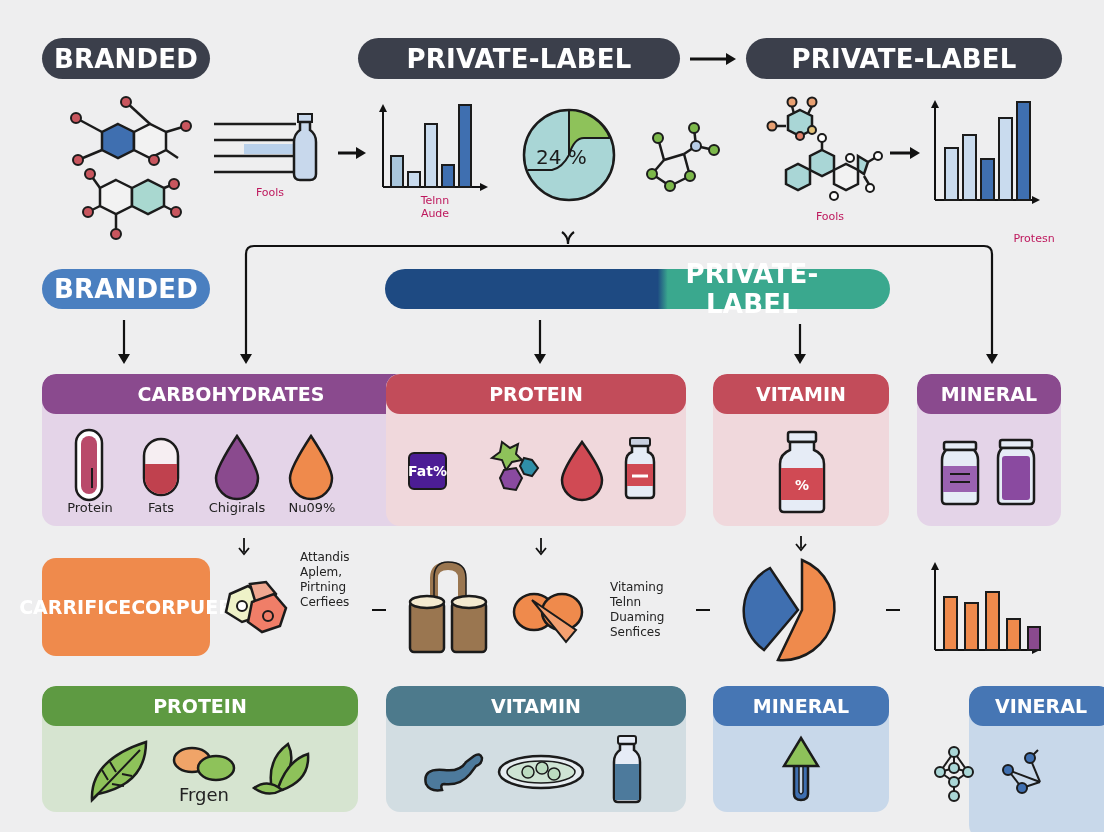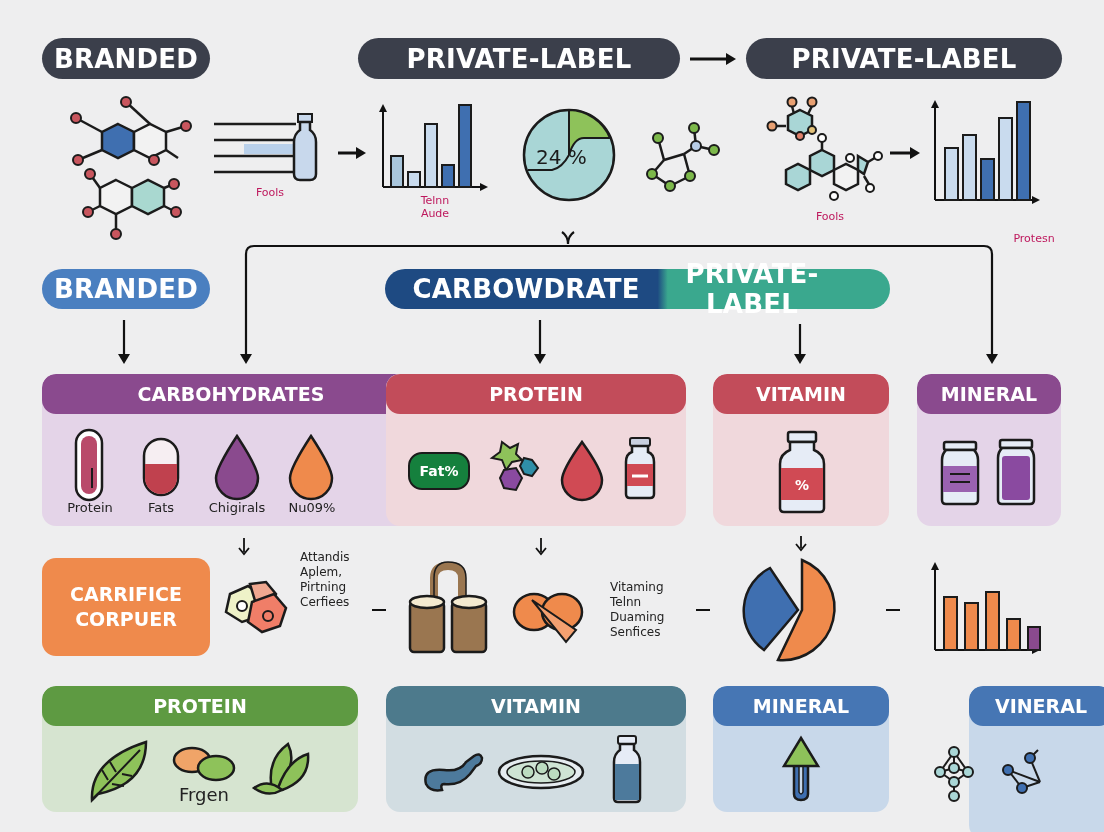--- a/index.html
+++ b/index.html
@@ -200,21 +200,20 @@
     <polygon points="534,354 540,364 546,354"></polygon>
     <polygon points="794,354 800,364 806,354"></polygon>
     <polygon points="986,354 992,364 998,354"></polygon>
   </g>
 </svg>
 
 <div class="pill" style="left:42px;top:269px;width:168px;height:40px;background:#4a7fc0;">
     <span>BRANDED</span>
   </div>
 <div class="pill" style="left:385px;top:269px;width:505px;height:40px;background:linear-gradient(90deg,#1e4a82 0%,#1e4a82 54%,#3aa88e 56%,#3aa88e 100%);justify-content:flex-start;">
-  <span style="position:absolute;left:0;width:282px;text-align:center;">CARBOWDRATE</span>
   <span style="position:absolute;left:282px;width:170px;text-align:center;">PRIVATE-LABEL</span>
 </div>
 
 <div class="card" style="left:42px;top:374px;width:378px;height:152px;background:#e4d4e8;">
   <div class="hdr" style="background:#8a4a8e;">CARBOHYDRATES</div>
 </div>
 <svg style="left:72px;top:428px;" width="34" height="74">
   <rect x="4" y="2" width="26" height="70" rx="13" fill="#fff" stroke="#1b1b1b" stroke-width="2.5"></rect>
   <rect x="9" y="8" width="16" height="58" rx="8" fill="#b94a6a"></rect>
   <line x1="20" y1="40" x2="20" y2="60" stroke="#1b1b1b" stroke-width="2"></line>
@@ -230,21 +229,21 @@
   <path d="M23,2 Q44,34 44,44 A21,21 0 0,1 2,44 Q2,34 23,2 Z" fill="#ef8a4c" stroke="#1b1b1b" stroke-width="2.5"></path>
 </svg>
 <div class="small" style="left:58px;top:500px;width:64px;">Protein</div>
 <div class="small" style="left:132px;top:500px;width:58px;">Fats</div>
 <div class="small" style="left:200px;top:500px;width:74px;">Chigirals</div>
 <div class="small" style="left:280px;top:500px;width:64px;">Nu09%</div>
 
 <div class="card" style="left:386px;top:374px;width:300px;height:152px;background:#f0d8dc;">
   <div class="hdr" style="background:#c24c5a;">PROTEIN</div>
 </div>
-<div class="abs" style="left:408px;top:452px;width:62px;height:38px;background:#15803d;border:2px solid #1b1b1b;border-radius:14px;color:#fff;font-weight:bold;font-size:14px;display:flex;align-items:center;justify-content:center;">Fat%</div>
+<div class="abs" style="left:408px;top:452px;width:39px;height:38px;background:#4c1d95;border:2px solid #1b1b1b;border-radius:6px;color:#fff;font-weight:bold;font-size:14px;display:flex;align-items:center;justify-content:center;">Fat%</div>
 <svg style="left:488px;top:438px;" width="60" height="60">
   <path d="M14,4 L22,10 L30,6 L28,16 L34,22 L24,24 L18,32 L14,22 L4,20 L12,14 Z" fill="#8ec25a" stroke="#1b1b1b" stroke-width="2"></path>
   <path d="M36,20 L44,22 L50,30 L44,38 L36,36 L32,28 Z" fill="#2f8fa8" stroke="#1b1b1b" stroke-width="2"></path>
   <path d="M16,32 L28,30 L34,40 L28,52 L16,50 L12,40 Z" fill="#8a4aa0" stroke="#1b1b1b" stroke-width="2"></path>
 </svg>
 <svg style="left:560px;top:440px;" width="44" height="60">
   <path d="M22,2 Q42,30 42,40 A20,20 0 0,1 2,40 Q2,30 22,2 Z" fill="#d04a54" stroke="#1b1b1b" stroke-width="2.5"></path>
 </svg>
 <svg style="left:622px;top:436px;" width="36" height="64">
   <rect x="8" y="2" width="20" height="8" rx="2" fill="#c8d0e0" stroke="#1b1b1b" stroke-width="2"></rect>
@@ -286,21 +285,21 @@
     <line x1="801" y1="536" x2="801" y2="548"></line>
       <polyline points="796,544 801,550 806,544"></polyline>
   </g>
   <g stroke="#111" stroke-width="2">
     <line x1="372" y1="610" x2="386" y2="610"></line>
     <line x1="696" y1="610" x2="710" y2="610"></line>
     <line x1="886" y1="610" x2="900" y2="610"></line>
   </g>
 </svg>
 
-<div class="abs" style="left:42px;top:558px;width:168px;height:98px;background:#ef8a4c;border-radius:14px;color:#fff;font-weight:bold;font-size:19px;display:flex;flex-direction:column;align-items:center;justify-content:center;line-height:1.3;">
+<div class="abs" style="left:42px;top:558px;width:168px;height:98px;background:#ef8a4c;border-radius:14px;color:#fff;font-weight:bold;font-size:19px;display:flex;flex-direction:row;align-items:center;justify-content:center;line-height:1.3;">
   <span>CARRIFICE</span>
   <span>CORPUER</span>
 </div>
 <svg style="left:222px;top:580px;" width="72" height="64">
   <polygon points="8,14 26,6 40,16 38,36 20,42 4,32" fill="#eef2c8" stroke="#1b1b1b" stroke-width="2.5"></polygon>
   <polygon points="28,4 44,2 54,14 50,26 34,24" fill="#f0a890" stroke="#1b1b1b" stroke-width="2.5"></polygon>
   <polygon points="30,22 52,14 64,28 58,46 40,52 26,42" fill="#f07e68" stroke="#1b1b1b" stroke-width="2.5"></polygon>
   <circle cx="20" cy="26" r="5" fill="#fff" stroke="#1b1b1b" stroke-width="2"></circle>
   <circle cx="46" cy="36" r="5" fill="none" stroke="#1b1b1b" stroke-width="2"></circle>
 </svg>

